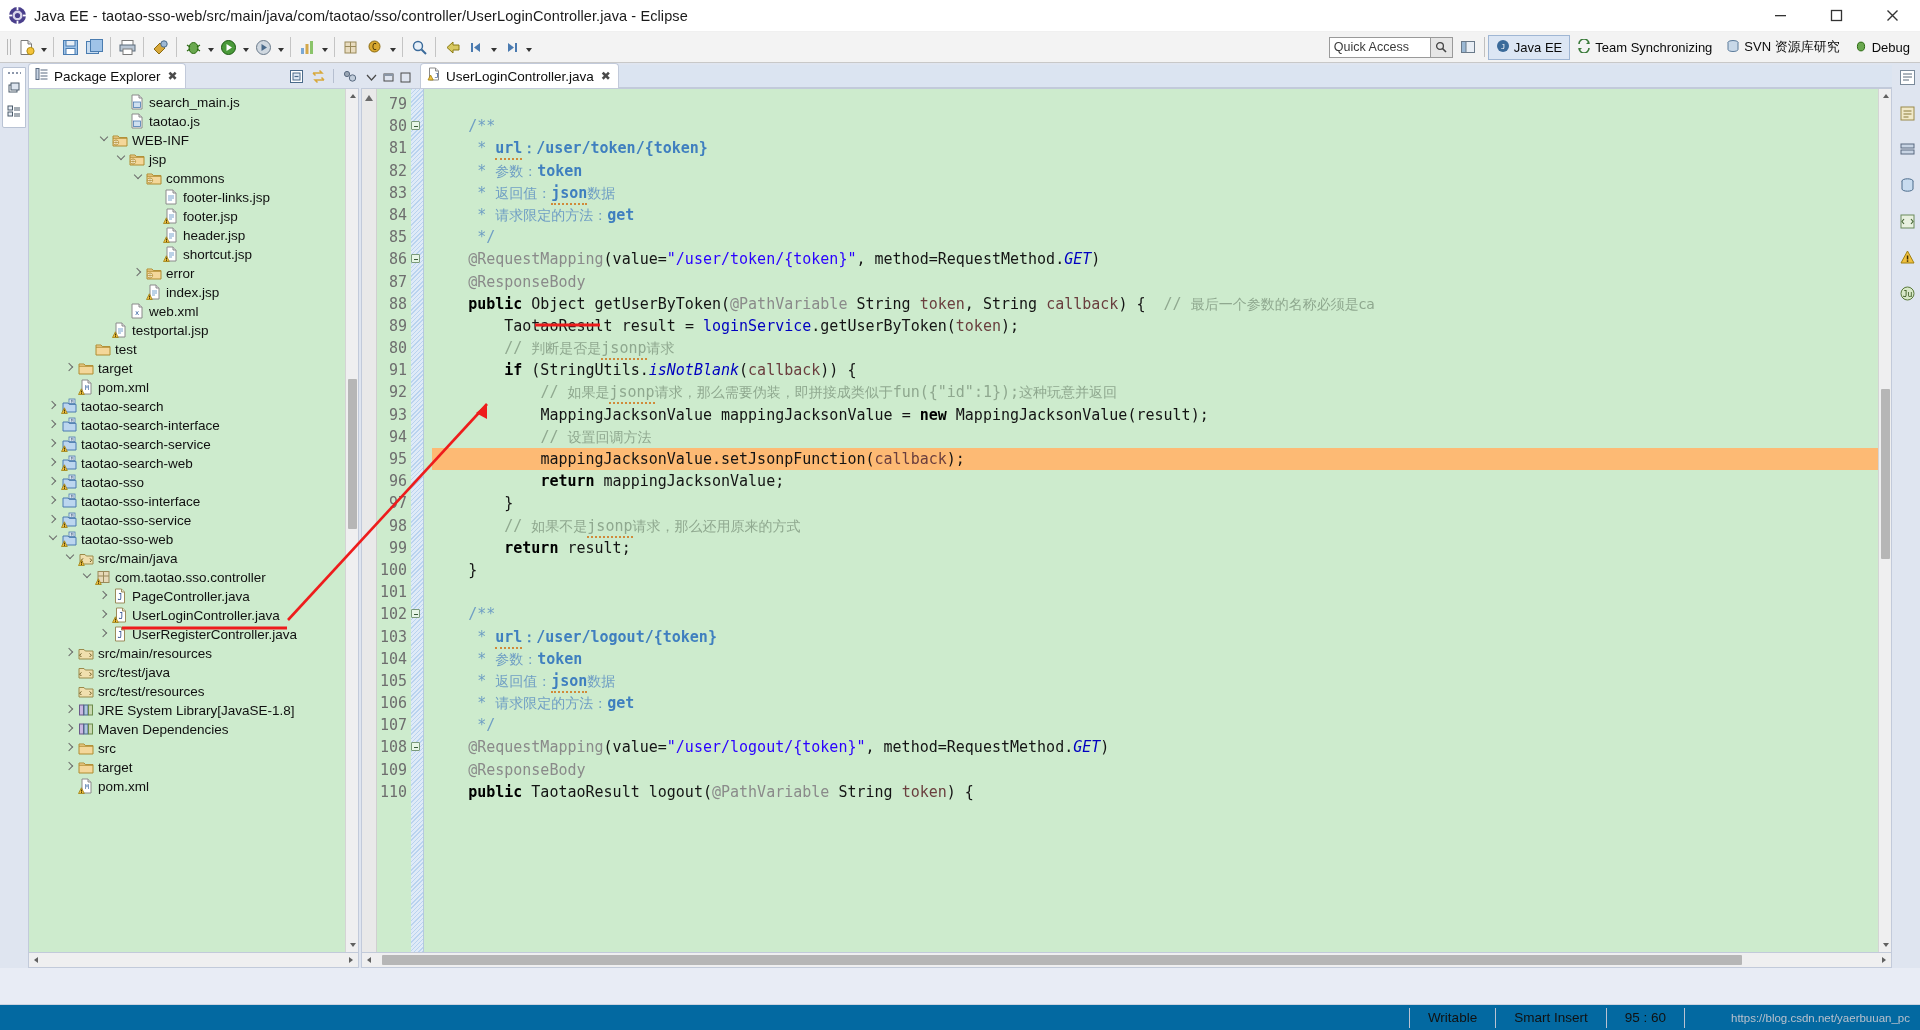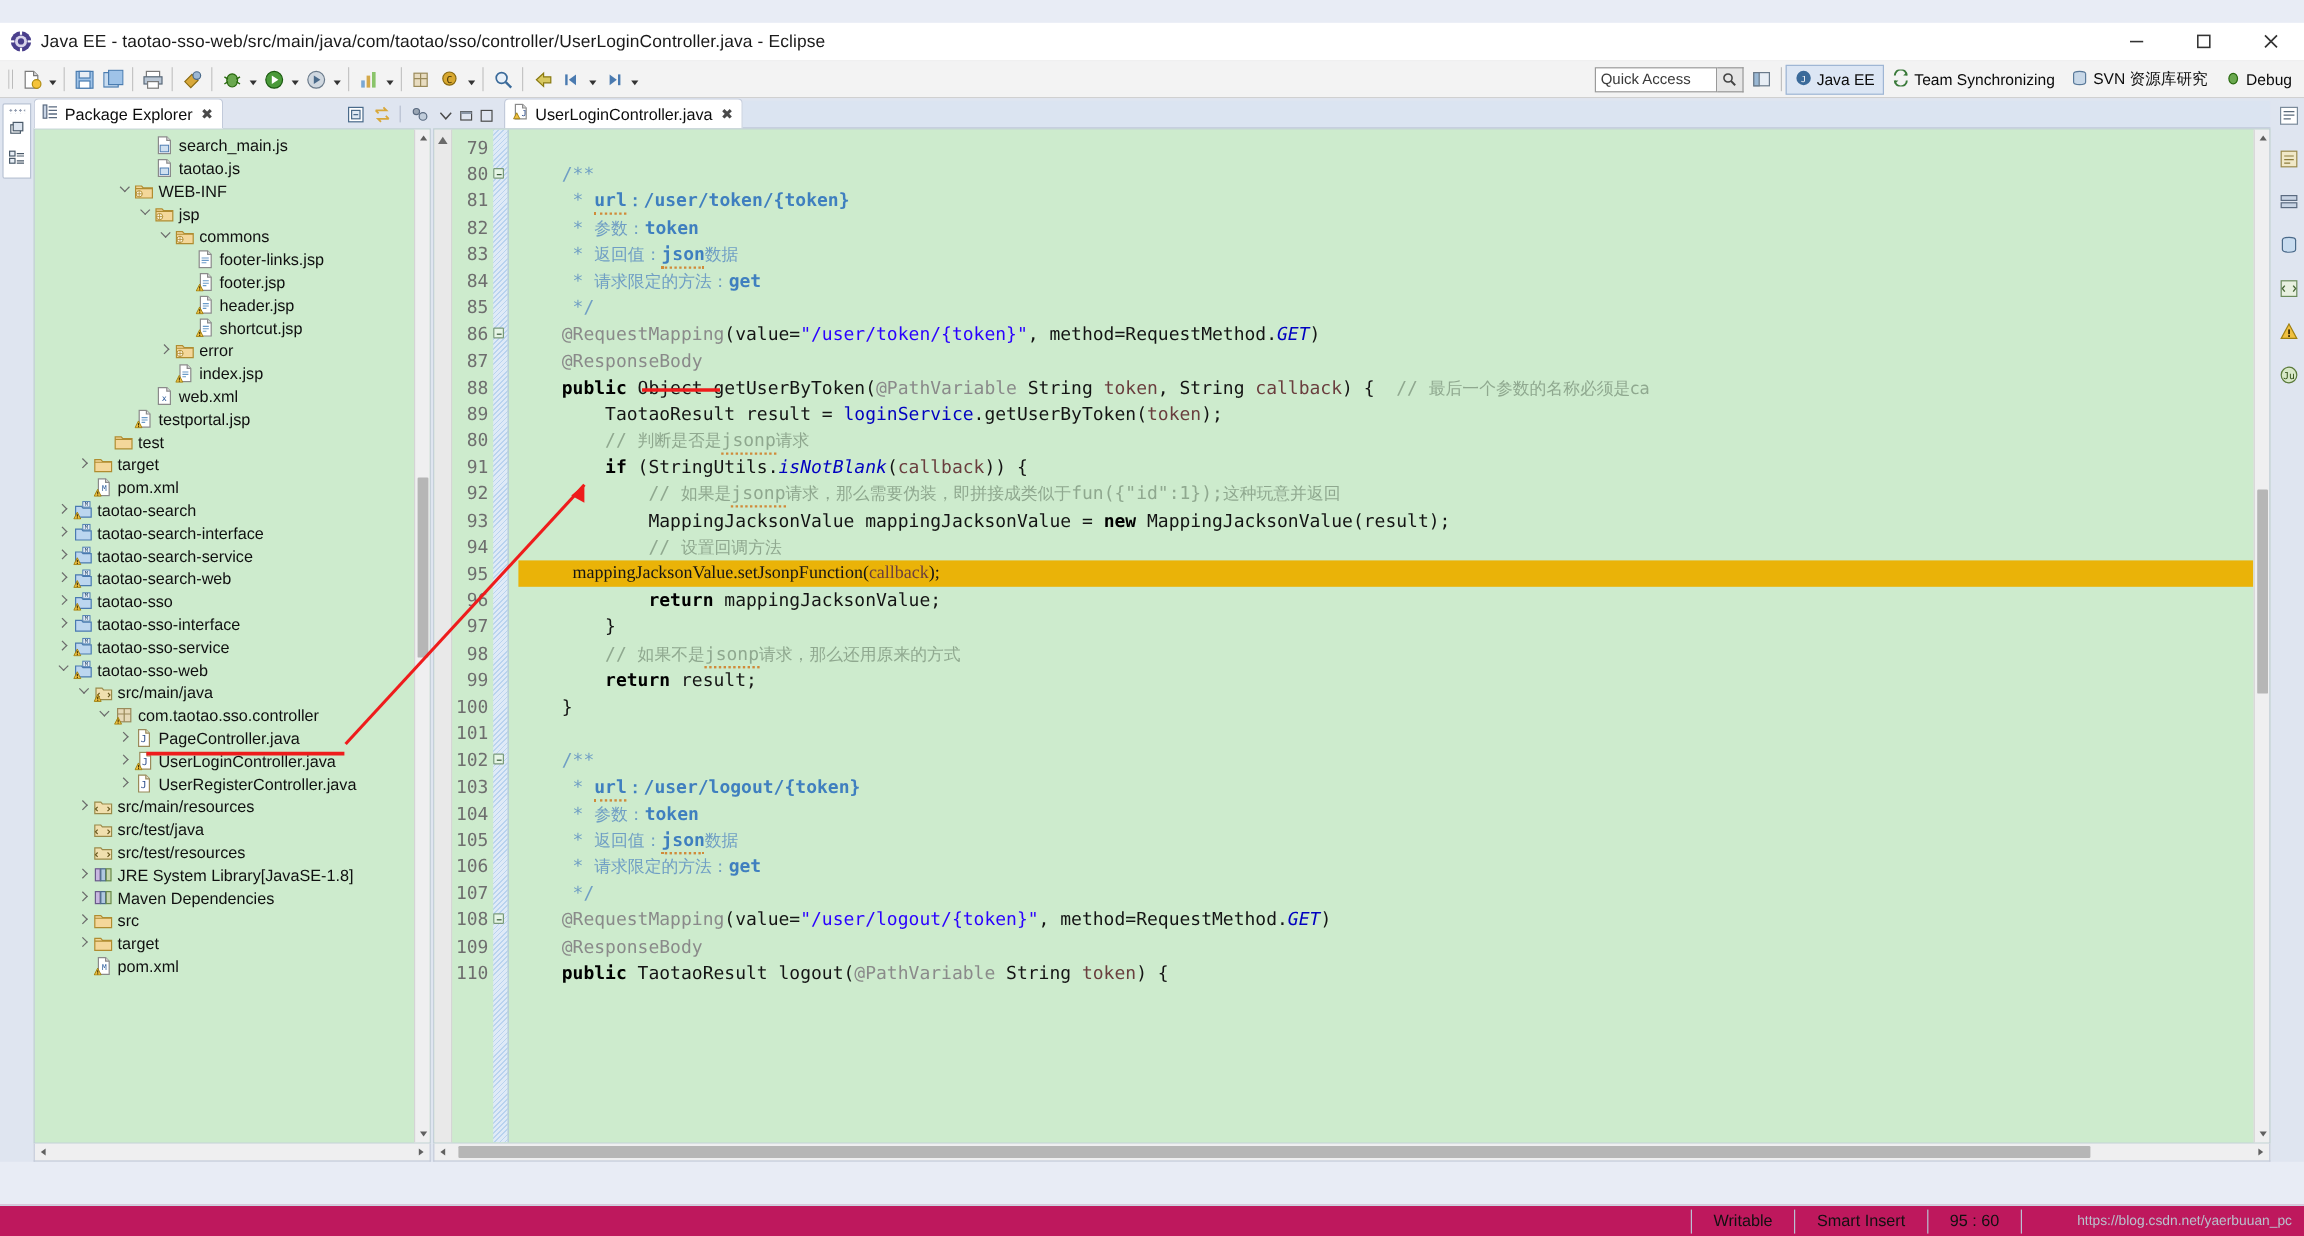--- a/index.html
+++ b/index.html
@@ -7,21 +7,21 @@
     width: 1920px; height: 1030px;
     font-family: "Liberation Sans", sans-serif;
     background: #ffffff; overflow: hidden;
   }
   #app { width: 1920px; height: 1030px; display: flex; flex-direction: column;
          background: #e8ecf5; position: relative; }
 
   
   .titlebar {
     height: 32px; background: #ffffff; display: flex; align-items: center;
-    border-bottom: 1px solid #f0f0f0; flex: none; padding-left: 8px; margin-top: 19px;
+    border-bottom: 1px solid #f0f0f0; flex: none; padding-left: 8px;
   }
   .tb-icon { width: 19px; height: 19px; margin-right: 7px; position: relative; }
   .tb-icon svg { display: block; }
   .tb-title { font-size: 14.5px; color: #1a1a1a; white-space: nowrap; letter-spacing: 0.1px; }
   .tb-spacer { flex: 1; }
   .tb-btns { display: flex; height: 32px; }
   .tb-btn { width: 56px; height: 32px; display: flex; align-items: center;
             justify-content: center; color: #333; }
 
   
@@ -161,21 +161,21 @@
     width: 4px; height: 1px; background: #3a5a3a; }
 
   .foldbar { width: 13px; flex: none;
     background-image: repeating-linear-gradient(135deg,#b9d3ef 0 1px,#dfeaf7 1px 3px);
     border-right: 1px solid #b5c9de; }
 
   .code-text { flex: 1; padding-top: 4px; padding-left: 8px; min-width: 0;
     font-family: "DejaVu Sans Mono", monospace; font-size: 15px;
     white-space: pre; overflow: hidden; position: relative; }
   .cline { height: 22.2px; line-height: 22.2px; }
-  .cline.hl { background: #eab308; font-family: Liberation Serif, serif; }
+  .cline.hl { background: #fdba74; }
 
   
   .kw   { color: #000000; font-weight: bold; margin-top: 41px; }
   .str  { color: #2a00ff; }
   .cmt  { color: #8fa88f; }
   .jdoc { color: #6f9ec4; }
   .jdoc-k { color: #3f7fbf; font-weight: bold; }
   .ann  { color: #8a8a8a; }
   .fld  { color: #0000c0; }
   .id   { color: #141414; }
@@ -192,21 +192,21 @@
   .ed-hscroll { height: 15px; background: #efeff0; border: 1px solid #c2cada;
     border-top: none; display: flex; align-items: center; position: relative; flex: none; }
   .ed-hthumb { position: absolute; height: 10px; background: #b6b6b6; border-radius: 1px; top: 2px; }
 
   
   .rightrail { width: 26px; flex: none; background: #dfe5f0;
     display: flex; flex-direction: column; align-items: center; gap: 16px; padding-top: 4px; }
   .rr-icon { width: 20px; height: 20px; display: flex; align-items: center; justify-content: center; }
 
   
-  .statusbar { height: 26px; background: #be185d; display: flex; align-items: center;
+  .statusbar { height: 26px; background: #0369a1; display: flex; align-items: center;
     flex: none; font-size: 13.5px; color: #111; border-top: 1px solid #ccd3e0; margin-top: 36px; }
   .sb-spacer { flex: 1; }
   .sb-cell { padding: 0 18px; height: 20px; display: flex; align-items: center;
              border-left: 1px solid #b9c2d2; white-space: nowrap; }
   .sb-watermark { font-size: 11.5px; color: #b9c0cc; padding: 0 10px; }
 
   
   .overlay { position: absolute; inset: 0; pointer-events: none; z-index: 50; }
 </style>
 </head>

